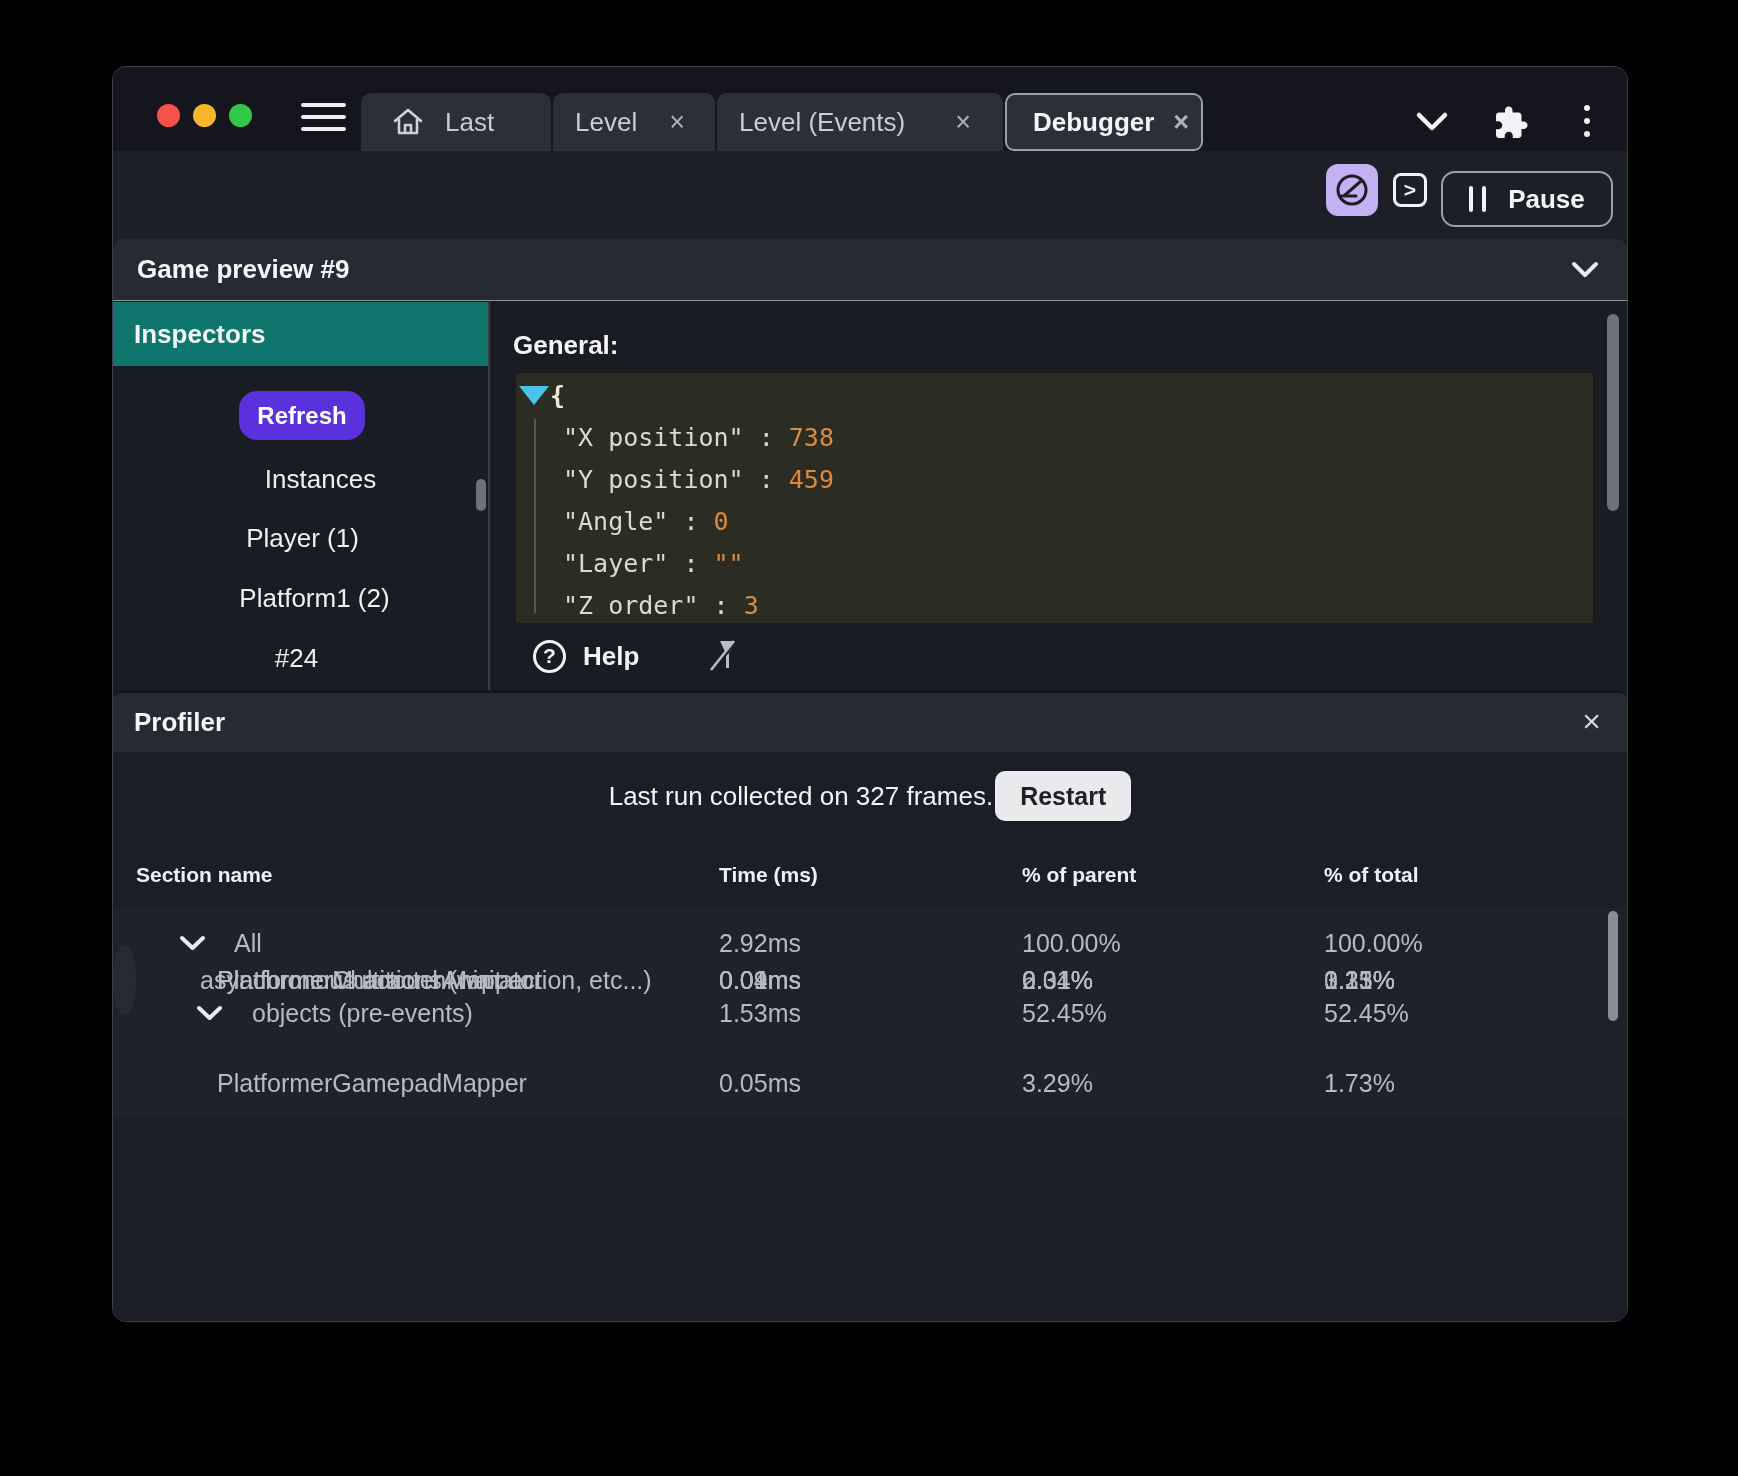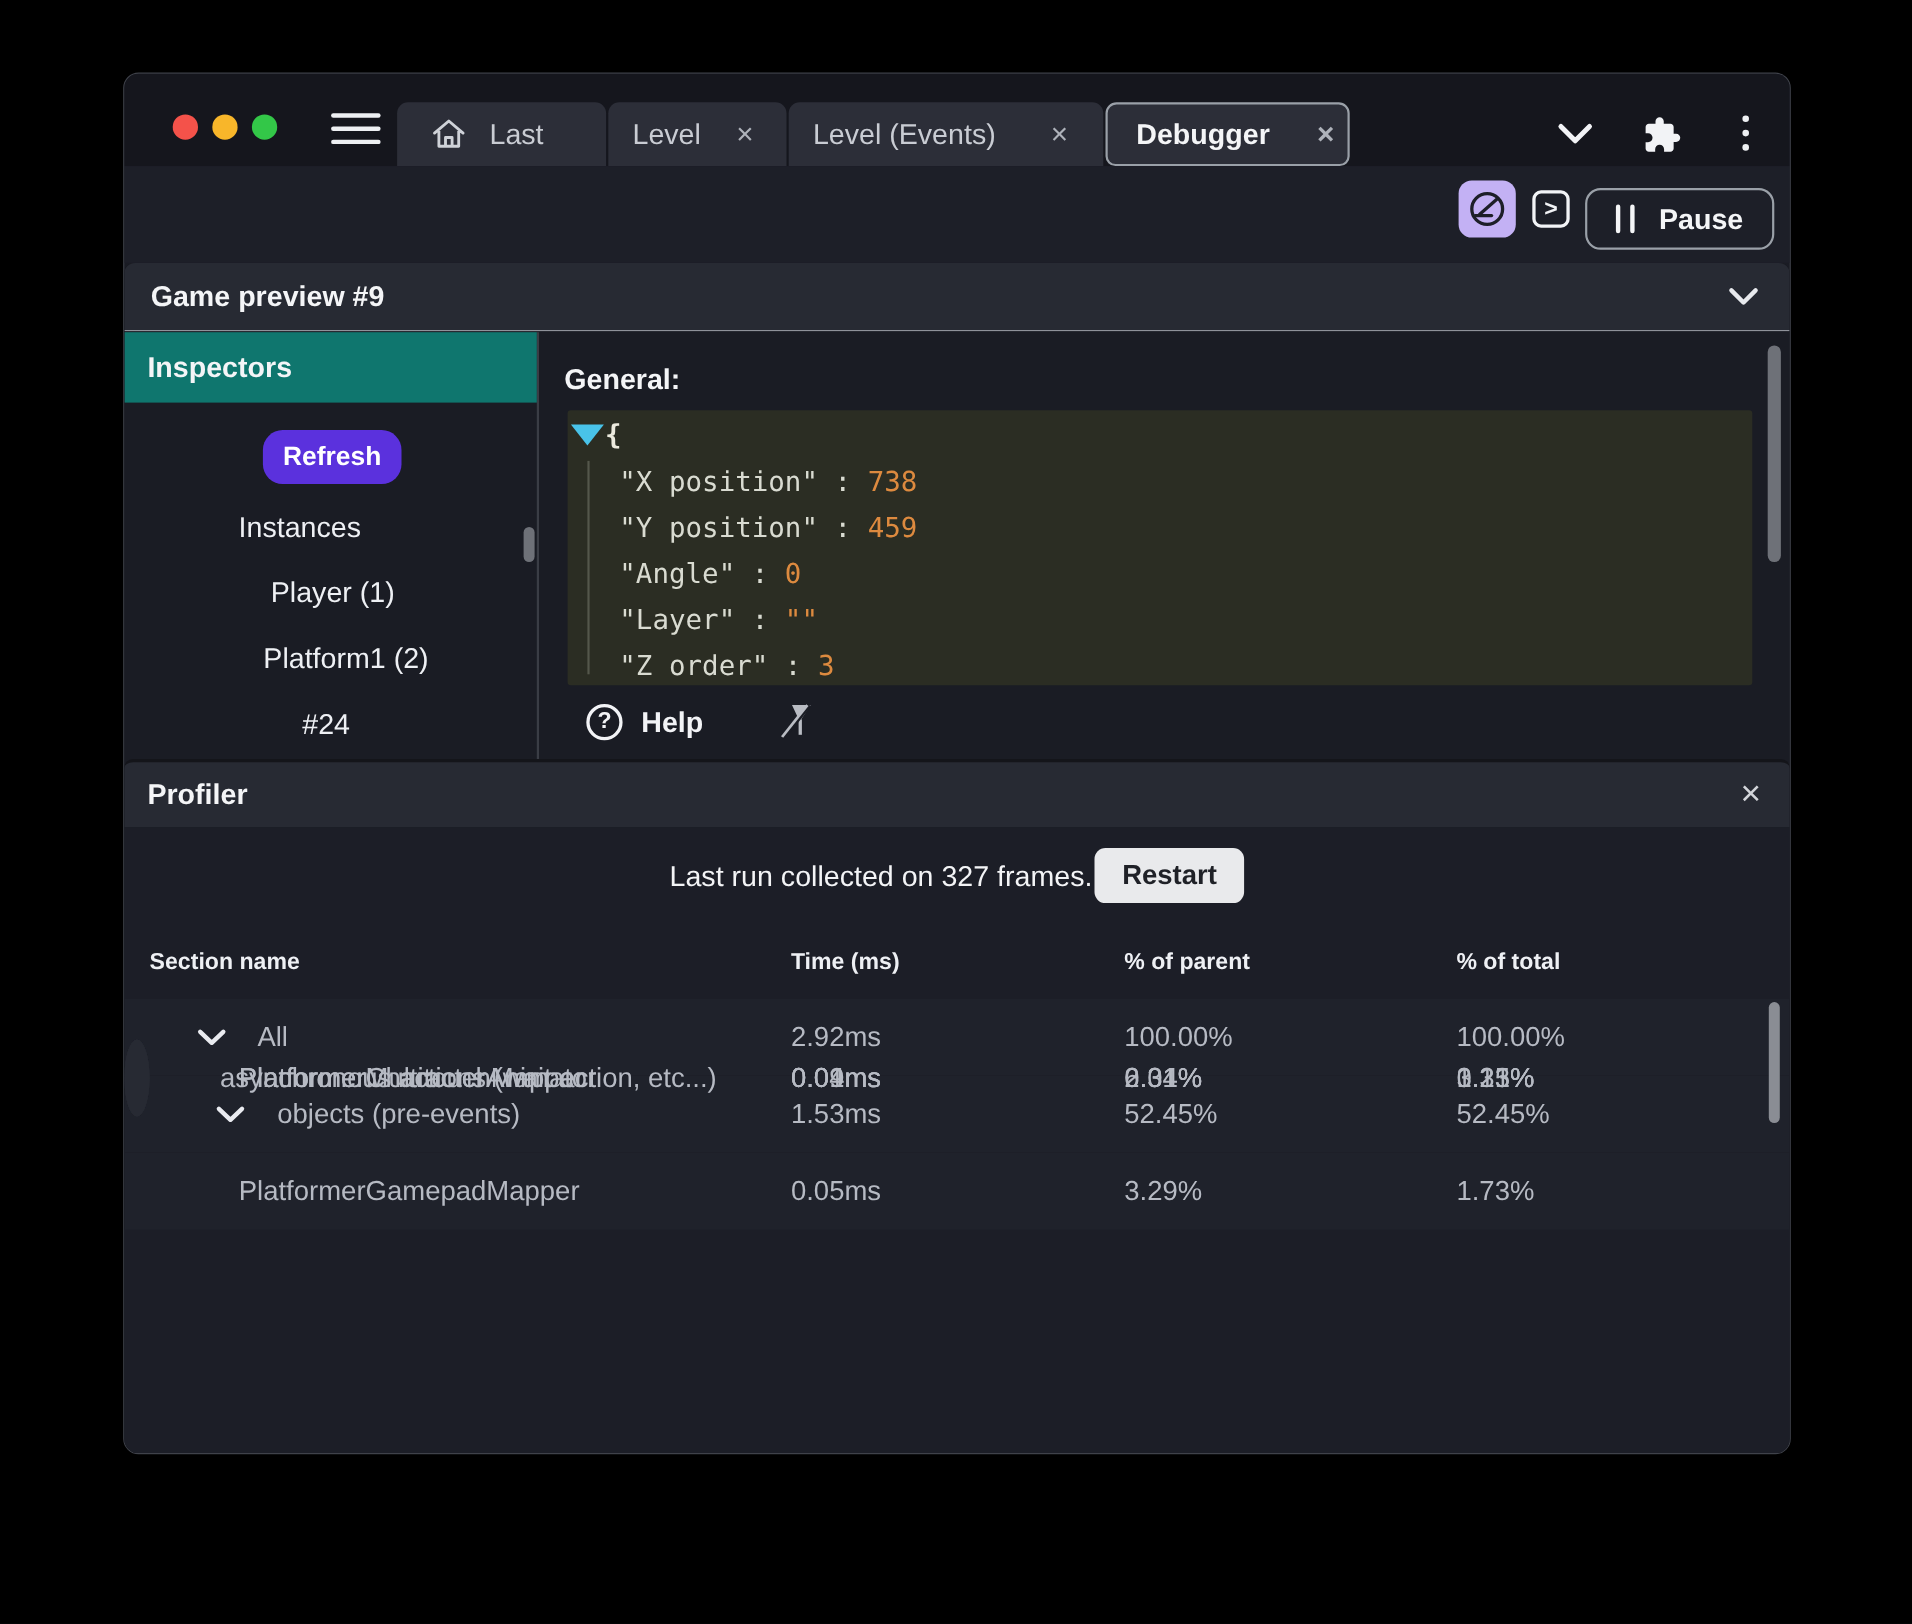--- a/index.html
+++ b/index.html
@@ -21,21 +21,21 @@
   .hamburger i:nth-child(1){top:0;} .hamburger i:nth-child(2){top:12px;} .hamburger i:nth-child(3){top:24px;}
 
   .tab { position:absolute; top:26px; height:58px; background:#2c2e38;
          border-radius:10px 10px 0 0; display:flex; align-items:center; color:#c9ccd3;
          font-size:26px; cursor:pointer; }
   .tab.active { border:2px solid #9aa0a8; border-radius:10px 10px 9px 9px; color:#f4f5f7; }
   .tab .close { margin-left:auto; font-size:27px; color:#aeb2ba; padding:0 4px; line-height:1; }
   .tab-home  { left:248px; width:190px; padding-left:30px; }
   .tab-level { left:440px; width:162px; padding:0 26px 0 22px; }
   .tab-events{ left:604px; width:286px; padding:0 28px 0 22px; }
-  .tab-debug { left:892px; width:222px; padding:0 8px 0 26px; font-weight:bold; }
+  .tab-debug { left:892px; width:198px; padding:0 8px 0 26px; font-weight:bold; }
   .home-ic { margin-right:20px; display:block; }
 
   .tb-icon { position:absolute; cursor:pointer; }
   .chev-main { left:1302px; top:44px; }
   .puzzle    { left:1380px; top:38px; }
   .dots      { left:1470px; top:38px; width:8px; height:34px; }
   .dots i { position:absolute; left:1px; width:6px; height:6px; border-radius:50%; background:#eef0f3; }
   .dots i:nth-child(1){top:0;} .dots i:nth-child(2){top:13px;} .dots i:nth-child(3){top:26px;}
 
   
@@ -67,21 +67,21 @@
                 border-right:2px solid #3a3d45; }
   .panel-title { position:absolute; top:0; left:0; right:0; height:64px; background:#0f766e;
                  display:flex; align-items:center; }
   .panel-title span { margin-left:21px; color:#f4f5f7; font-size:26px; font-weight:bold; }
   .refresh-btn { position:absolute; left:126px; top:89px; width:126px; height:49px;
                  background:#5b31dd; border:none; border-radius:18px; color:#fff;
                  font-size:24px; font-weight:bold; font-family:"Liberation Sans",sans-serif;
                  cursor:pointer; }
   .ins-item { position:absolute; left:50%; color:#eef0f4; font-size:26px; white-space:nowrap;
               cursor:pointer; }
-  .ins-0 { top:162px; transform:translateX(calc(-50% - 28px)); }
+  .ins-0 { top:162px; transform:translateX(calc(-50% - 28px));margin-left:48px; }
   .ins-1 { top:221px; transform:translateX(calc(-50% + 2px)); }
   .ins-2 { top:281px; transform:translateX(calc(-50% + 14px)); }
   .ins-3 { top:341px; transform:translateX(calc(-50% - 4px)); }
   .left-scroll { position:absolute; left:363px; top:177px; width:10px; height:32px;
                  background:#6e7178; border-radius:5px; cursor:pointer; }
 
   .right-panel { position:absolute; left:379px; top:0; right:0; height:100%; }
   .general-title { position:absolute; left:21px; top:28px; color:#f4f5f7;
                    font-size:26px; font-weight:bold; }
   .code-block { position:absolute; left:24px; top:71px; width:1077px; height:250px;

